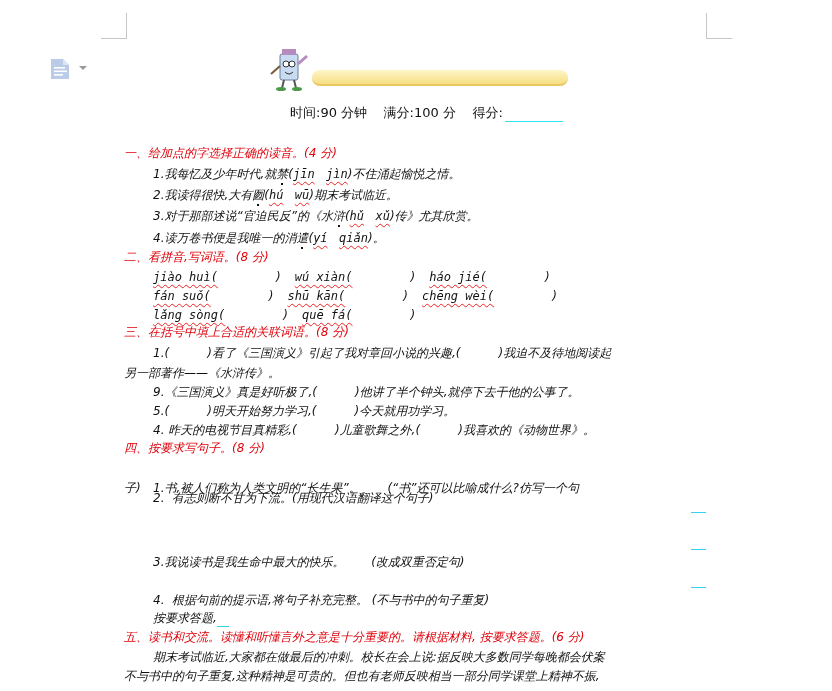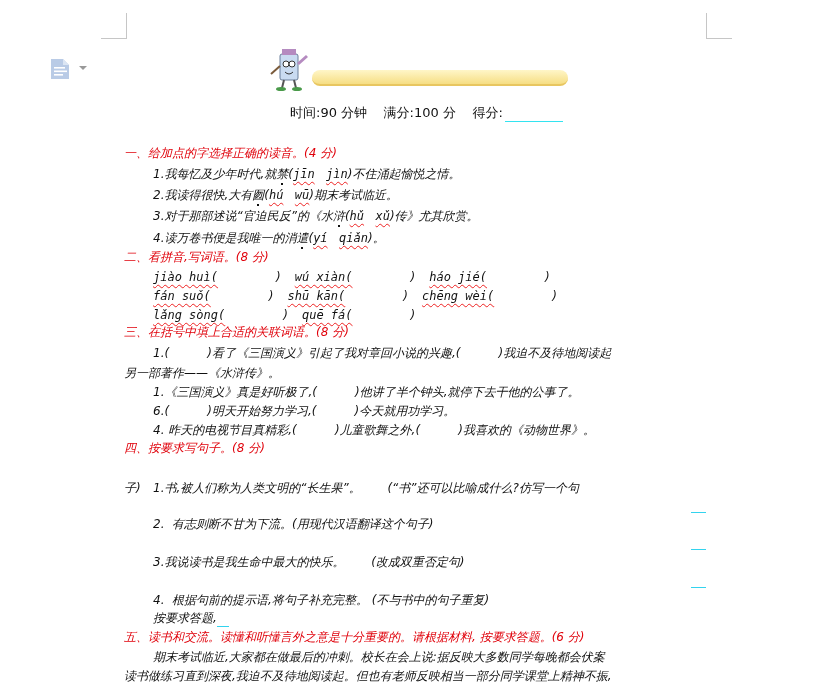--- a/index.html
+++ b/index.html
@@ -87,30 +87,30 @@
 <div class="line q" style="top:287px">
   <span class="py">fán suǒ(</span><span class="gap" style="width:58px"></span><span>)</span><span class="gap" style="width:14px"></span><span class="py">shū kān(</span><span class="gap" style="width:58px"></span><span>)</span><span class="gap" style="width:14px"></span><span class="py">chēng wèi(</span><span class="gap" style="width:58px"></span><span>)</span>
 </div>
 <div class="line q" style="top:306px">
   <span class="py">lǎng sòng(</span><span class="gap" style="width:58px"></span><span>)</span><span class="gap" style="width:14px"></span><span class="py">quē fá(</span><span class="gap" style="width:58px"></span><span>)</span>
 </div>
 
 <div class="line sec" style="top:323px">三、在括号中填上合适的关联词语。(8 分)</div>
 <div class="line q" style="top:344px; white-space:pre">1.(          )看了《三国演义》引起了我对章回小说的兴趣,(          )我迫不及待地阅读起</div>
 <div class="line full" style="top:364px; white-space:pre">另一部著作——《水浒传》。</div>
-<div class="line q" style="top:383px; white-space:pre">1.《三国演义》真是好听极了,(          )他讲了半个钟头,就停下去干他的公事了。</div>
-<div class="line q" style="top:402px; white-space:pre">6.(          )明天开始努力学习,(          )今天就用功学习。</div>
+<div class="line q" style="top:383px; white-space:pre">9.《三国演义》真是好听极了,(          )他讲了半个钟头,就停下去干他的公事了。</div>
+<div class="line q" style="top:402px; white-space:pre">5.(          )明天开始努力学习,(          )今天就用功学习。</div>
 <div class="line q" style="top:421px; white-space:pre">4. 昨天的电视节目真精彩,(          )儿童歌舞之外,(          )我喜欢的《动物世界》。</div>
 
 <div class="line sec" style="top:439px">四、按要求写句子。(8 分)</div>
 <div class="line q" style="top:479px; white-space:pre">1.书,被人们称为人类文明的“长生果”。       (“书”还可以比喻成什么?仿写一个句</div>
 <div class="line full" style="top:479px; white-space:pre">子)</div>
 <div class="answer-line" style="left:691px; top:512px"></div>
-<div class="line q" style="top:515px; white-space:pre">2.  有志则断不甘为下流。(用现代汉语翻译这个句子)</div>
+<div class="line q" style="top:489px; white-space:pre">2.  有志则断不甘为下流。(用现代汉语翻译这个句子)</div>
 <div class="answer-line" style="left:691px; top:549px"></div>
 <div class="line q" style="top:553px; white-space:pre">3.我说读书是我生命中最大的快乐。       (改成双重否定句)</div>
 <div class="answer-line" style="left:691px; top:587px"></div>
 <div class="line q" style="top:591px; white-space:pre">4.  根据句前的提示语,将句子补充完整。 (不与书中的句子重复)</div>
 <div class="line q" style="top:609px"><span>按要求答题,</span><span class="answer-line" style="position:relative; display:inline-block; top:5px; width:12px;"></span></div>
 
 <div class="line sec" style="top:628px">五、读书和交流。读懂和听懂言外之意是十分重要的。请根据材料, 按要求答题。(6 分)</div>
 <div class="line q" style="top:648px">期末考试临近,大家都在做最后的冲刺。校长在会上说:据反映大多数同学每晚都会伏案</div>
-<div class="line full" style="top:667px">读书做练习直到深夜,我迫不及待地阅读起。但也有老师反映相当一部分同学课堂上精神不振,</div>
+<div class="line full" style="top:667px">不与书中的句子重复,这种精神是可贵的。但也有老师反映相当一部分同学课堂上精神不振,</div>
 
 </body></html>

